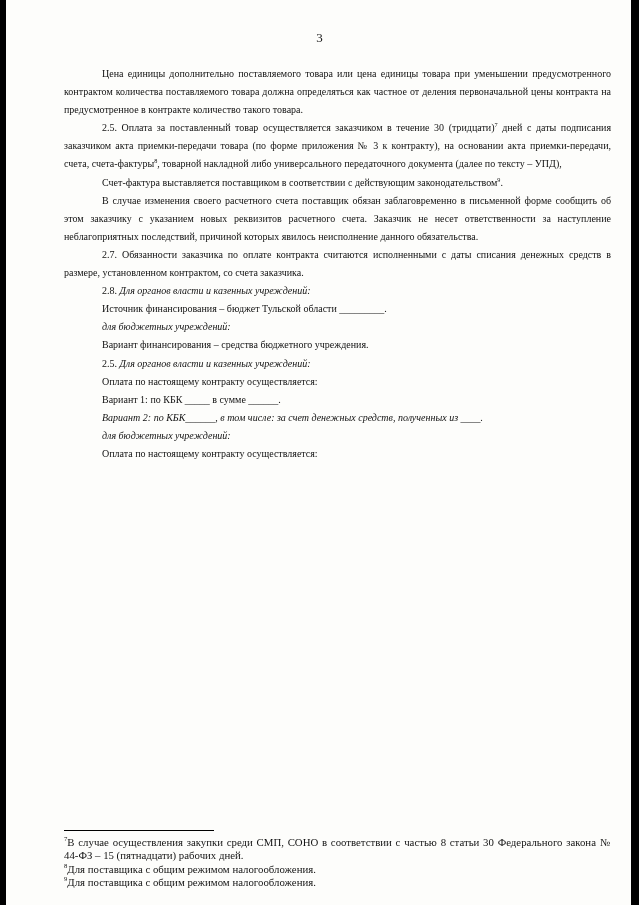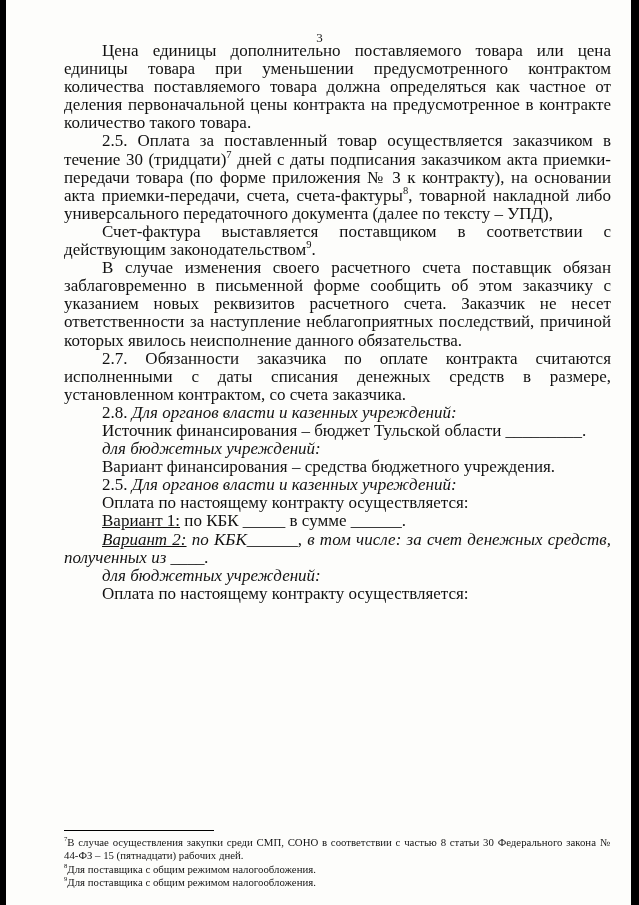--- a/index.html
+++ b/index.html
@@ -30,33 +30,33 @@
     top: 30px;
     left: 0;
     right: 0;
     text-align: center;
     font-size: 13px;
     color: #151515;
   }
 
   .content {
     position: absolute;
-    top: 42px;
+    top: 65px;
     left: 64px;
     width: 547px;
-    font-size: 17px;
+    font-size: 10px;
     line-height: 18.1px;
     text-align: justify;
   }
   .content p {
     margin: 0;
     text-indent: 38px;
   }
   .it { font-style: italic; margin-top: 28px; }
-  .ul { text-decoration: underline; }
+  .ul { }
   sup {
     font-size: 0.62em;
     line-height: 0;
     vertical-align: super;
   }
 
   .footnotes-block {
     position: absolute;
     left: 64px;
     right: 29px;

